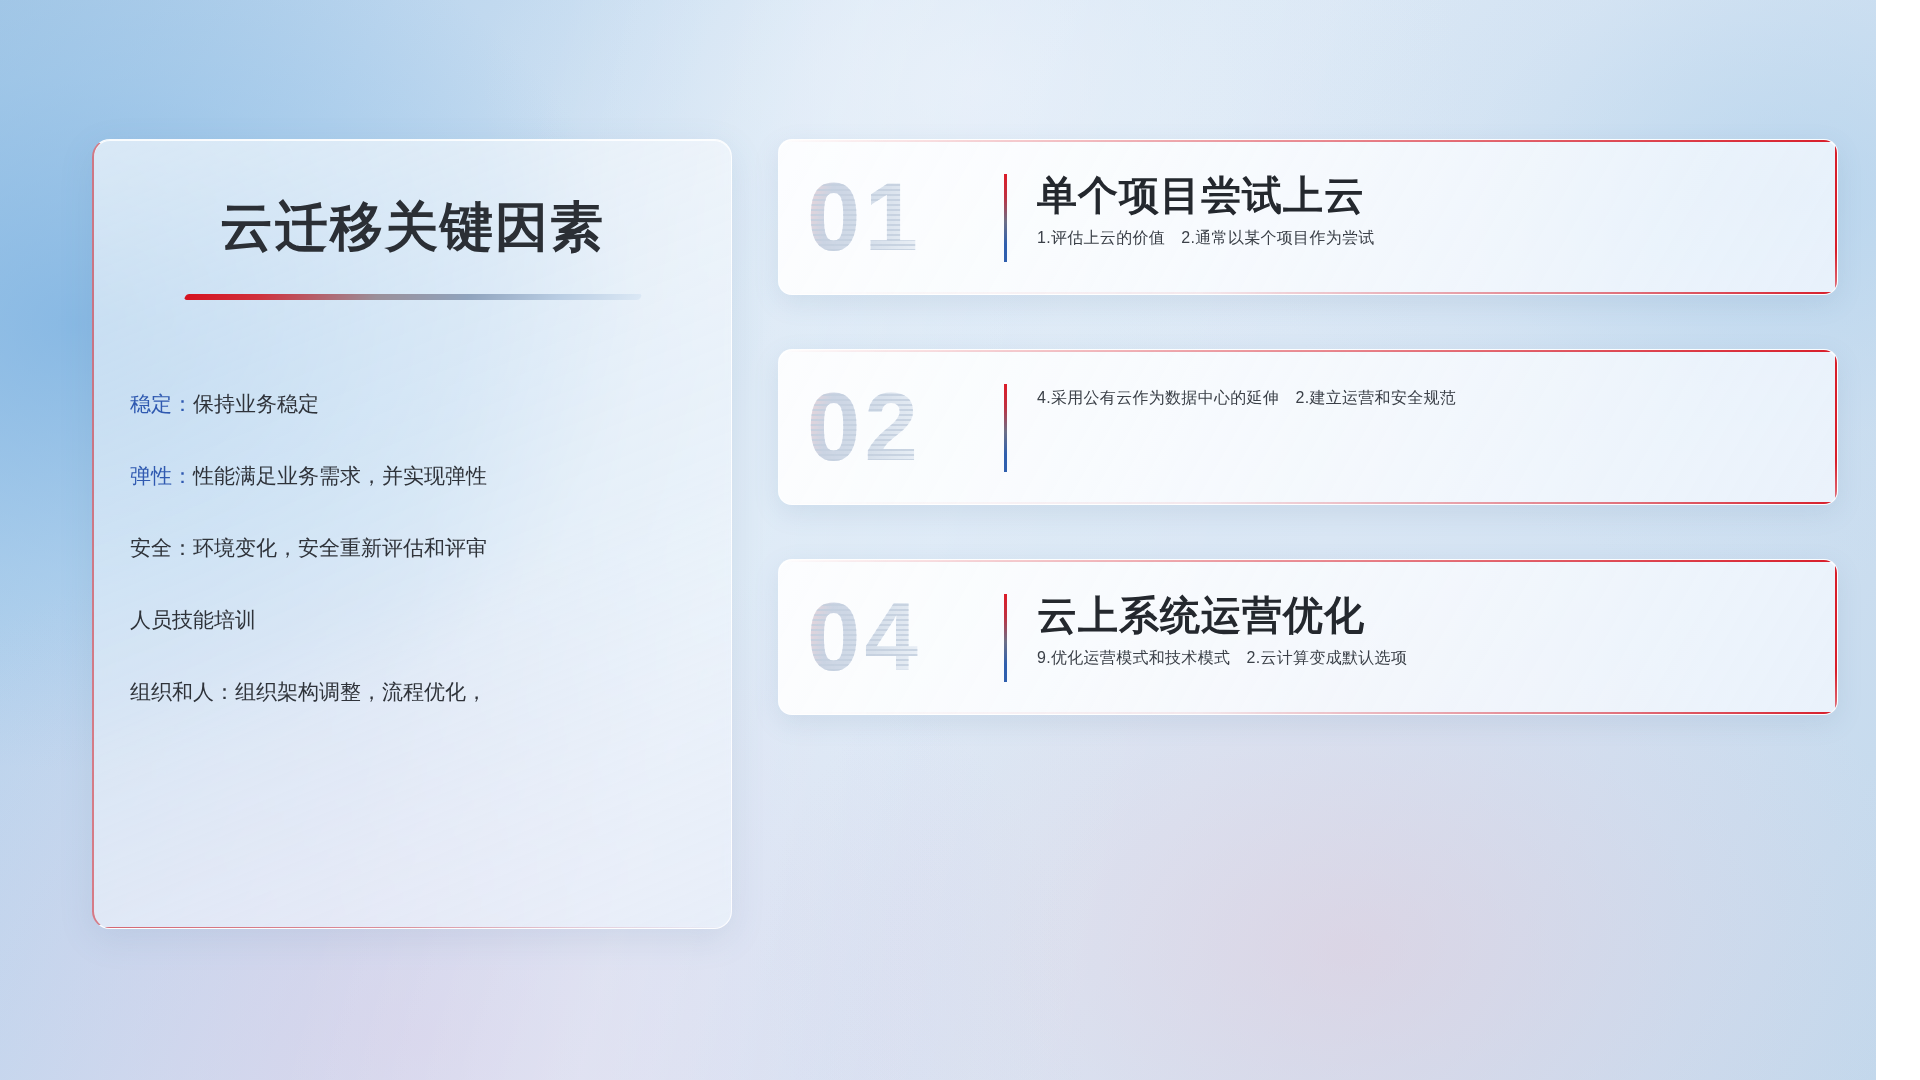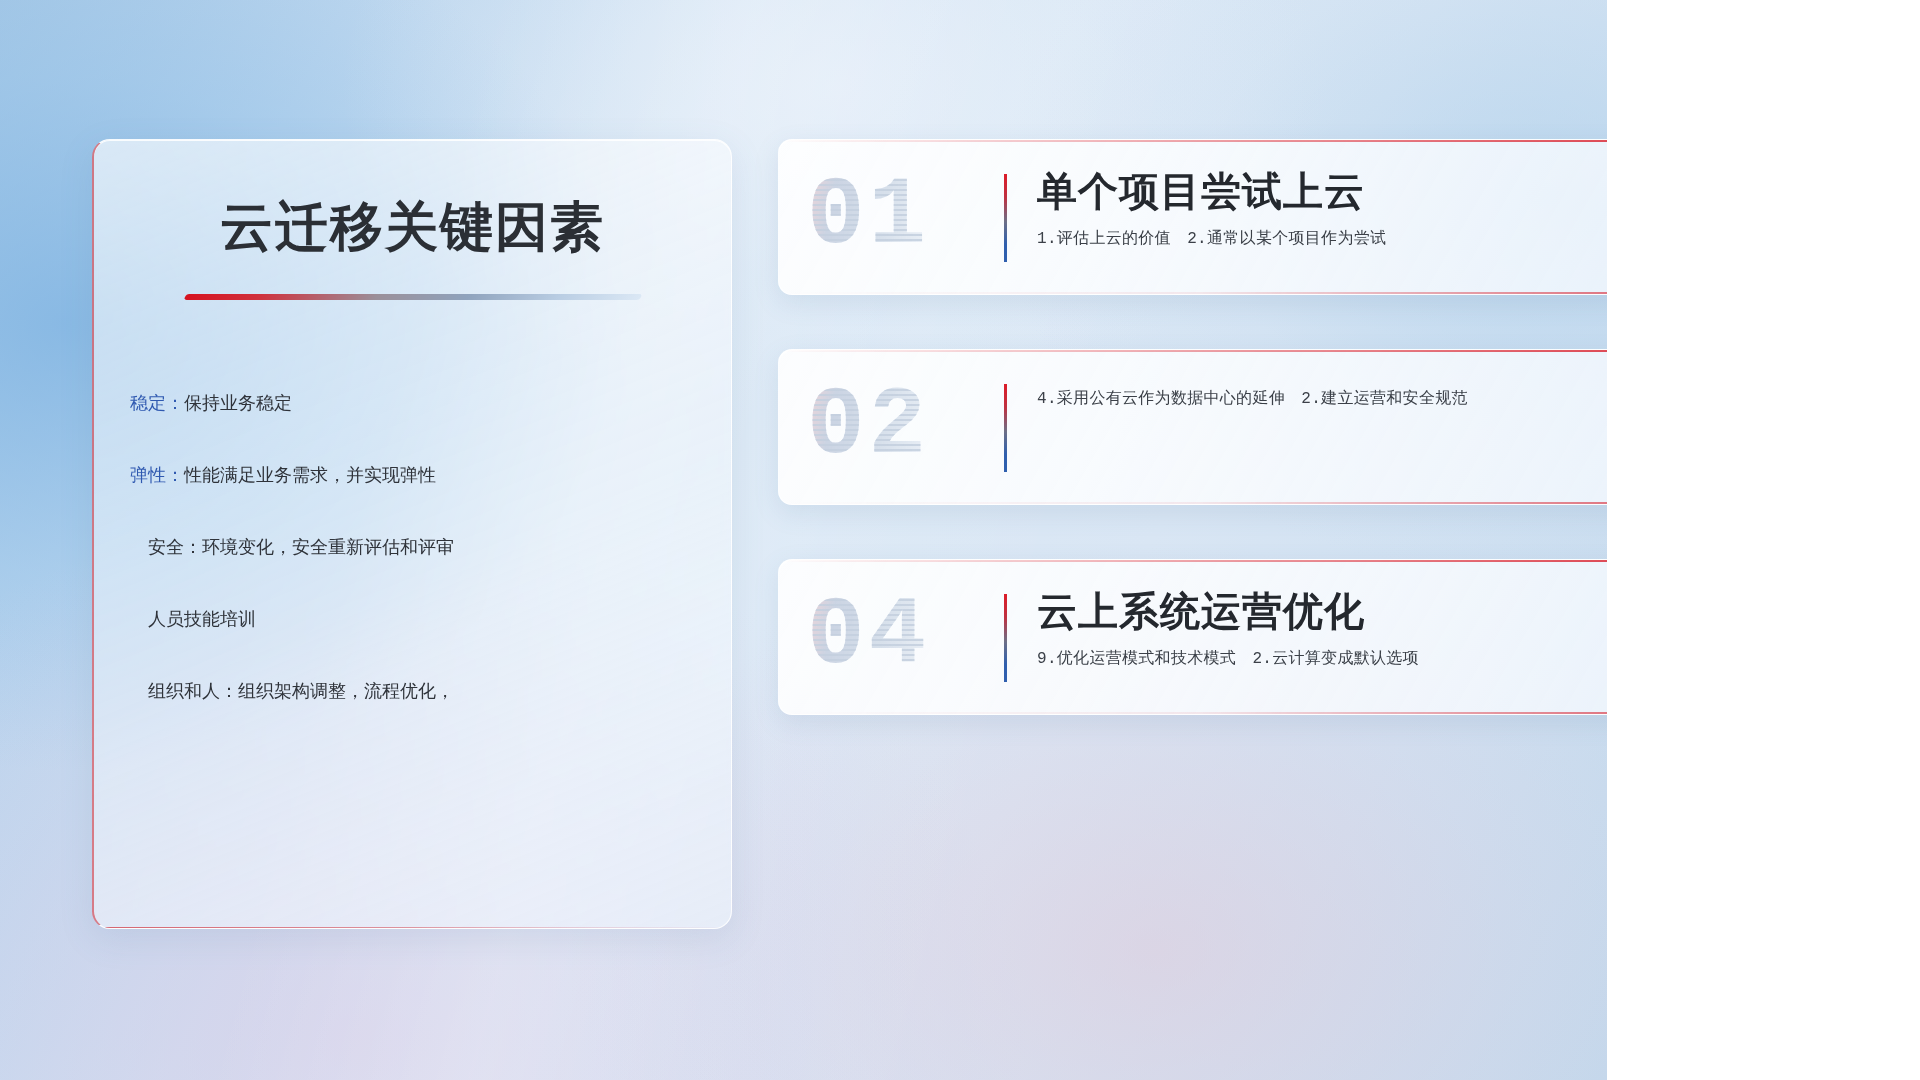--- a/index.html
+++ b/index.html
@@ -7,25 +7,24 @@
   html, body {
     width: 1920px;
     height: 1080px;
     overflow: hidden;
     font-family: "Liberation Sans", "DejaVu Sans", sans-serif;
   }
 
   
   .stage {
     position: relative;
-    width: 1607px;
+    width: 1876px;
     height: 1080px;
     background: #fdba74;
     overflow: hidden;
-    font-family: Liberation Mono, monospace;
   }
   .bg-layer { position: absolute; inset: 0; }
 
   .bg-base {
     background:
       linear-gradient(118deg,
         #a8c9e6 0%,
         #bcd6ee 16%,
         #d2e3f3 34%,
         #dce9f6 50%,
@@ -134,27 +133,27 @@
       #dbe8f5 100%);
     transform: skewX(-24deg);
   }
 
   .factor-list {
     margin-top: 68px;
     padding: 0 0 0 36px;
     list-style: none;
   }
   .factor-item {
-    font-size: 18px;
+    font-size: 21px;
     line-height: 72px;
     color: #2f333a;
     white-space: nowrap;
   }
   .factor-key { color: #2f59b0; }
-  .factor-key.plain { color: #2f333a; margin-left: 18px; }
+  .factor-key.plain { color: #2f333a; }
   .factor-val { color: #2f333a; }
 
   
   .cards {
     position: absolute;
     left: 778px;
     top: 139px;
     width: 1060px;
   }
   .card {

